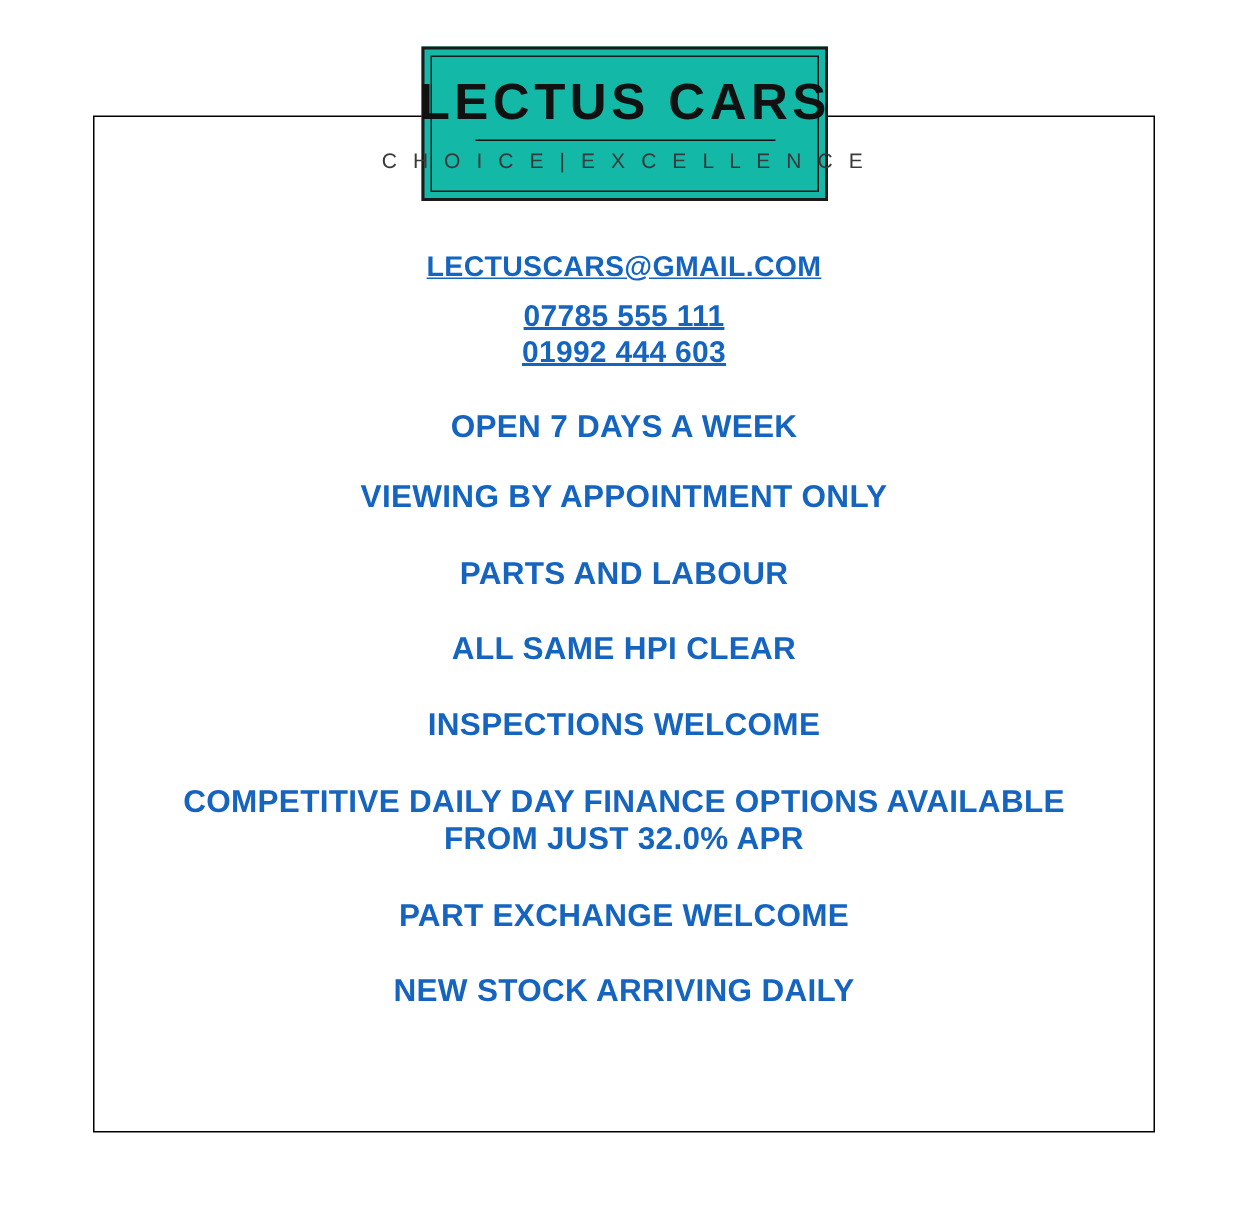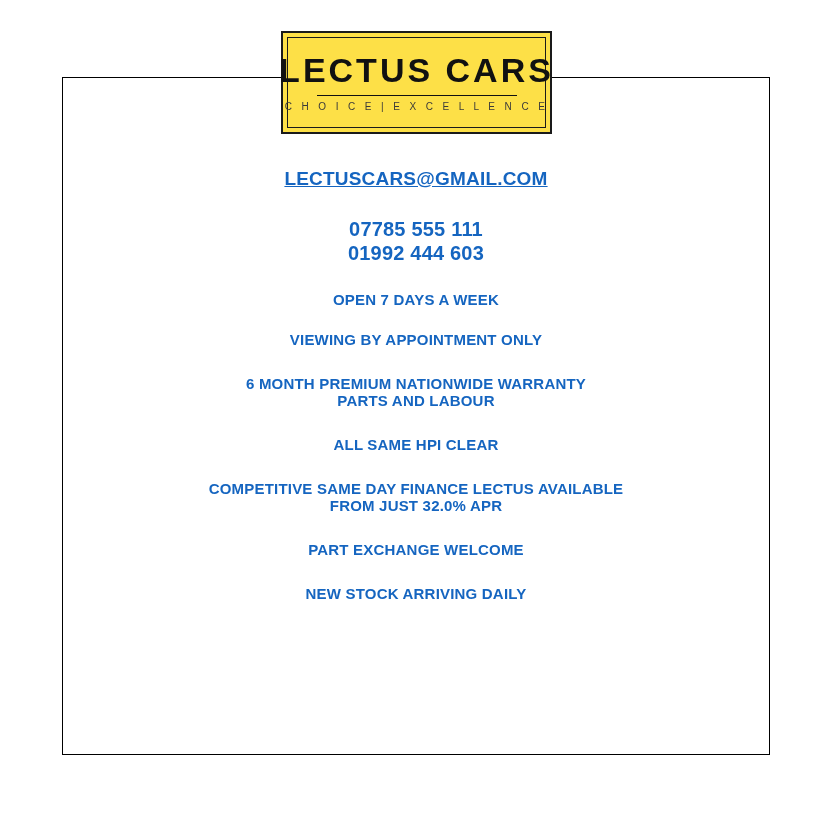--- a/index.html
+++ b/index.html
@@ -33,21 +33,21 @@
     background: transparent;
   }
 
   
   .logo-box {
     position: absolute;
     left: 281px;
     top: 31px;
     width: 271px;
     height: 103px;
-    background: #fde047;
+    background: #14b8a6;
     border: 2px solid #1a1a1a;
     box-sizing: border-box;
     z-index: 3;
     padding: 4px;
   }
   .logo-inner {
     width: 100%;
     height: 100%;
     border: 1px solid #1a1a1a;
     box-sizing: border-box;
@@ -67,21 +67,21 @@
     white-space: nowrap;
   }
   .logo-rule {
     width: 200px;
     height: 1px;
     background: #111111;
     margin: 2px 0 5px 0;
   }
   .logo-sub {
     font-family: "Liberation Sans", sans-serif;
-    font-size: 10px;
+    font-size: 14px;
     letter-spacing: 3.4px;
     color: #3a3a3a;
     white-space: nowrap;
   }
 
   
   .content {
     position: absolute;
     left: 63px;
     top: 140px;
@@ -103,27 +103,28 @@
 
   .line {
     color: #1565c0;
     font-weight: bold;
     letter-spacing: 0.2px;
     line-height: 1.18;
   }
 
   .phones {
     font-size: 20px;
-    margin-top: 24px;
+    margin-top: 6px;
+    text-decoration: underline;
   }
   .phones div { margin: 0; }
 
   .gap-lg { margin-top: 26px; }
   .gap-md { margin-top: 22px; text-align: center; }
-  .s21 { font-size: 15px; }
+  .s21 { font-size: 21px; }
 
   .two-line div { margin: 0; }
 </style>
 </head>
 <body>
 
 <div class="page">
 
   <div class="frame"></div>
 
@@ -142,29 +143,29 @@
     <div class="line phones two-line">
       <div>07785 555 111</div>
       <div>01992 444 603</div>
     </div>
 
     <div class="line s21 gap-lg">OPEN 7 DAYS A WEEK</div>
 
     <div class="line s21 gap-md">VIEWING BY APPOINTMENT ONLY</div>
 
     <div class="line s21 gap-lg two-line">
-      <div>6 MONTH PREMIUM NATIONWIDE WARRANTY</div>
       <div>PARTS AND LABOUR</div>
     </div>
 
     <div class="line s21 gap-lg">ALL SAME HPI CLEAR</div>
 
+    <div class="line s21 gap-lg">INSPECTIONS WELCOME</div>
 
     <div class="line s21 gap-lg two-line">
-      <div>COMPETITIVE SAME DAY FINANCE LECTUS AVAILABLE</div>
+      <div>COMPETITIVE DAILY DAY FINANCE OPTIONS AVAILABLE</div>
       <div>FROM JUST 32.0% APR</div>
     </div>
 
     <div class="line s21 gap-lg">PART EXCHANGE WELCOME</div>
 
     <div class="line s21 gap-lg">NEW STOCK ARRIVING DAILY</div>
 
   </div>
 </div>
 

